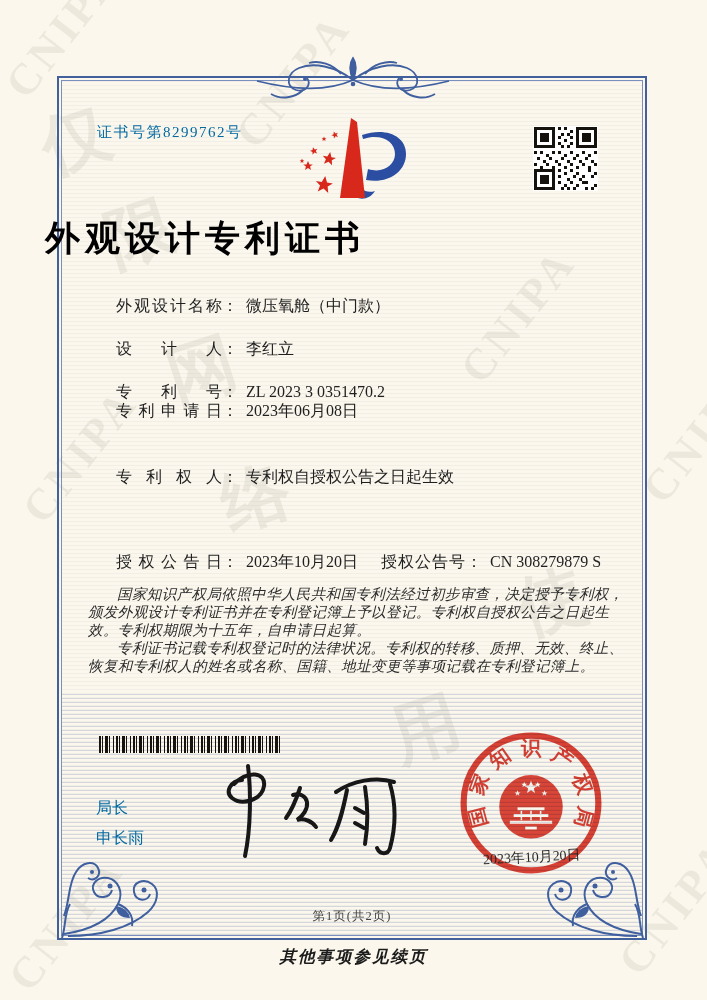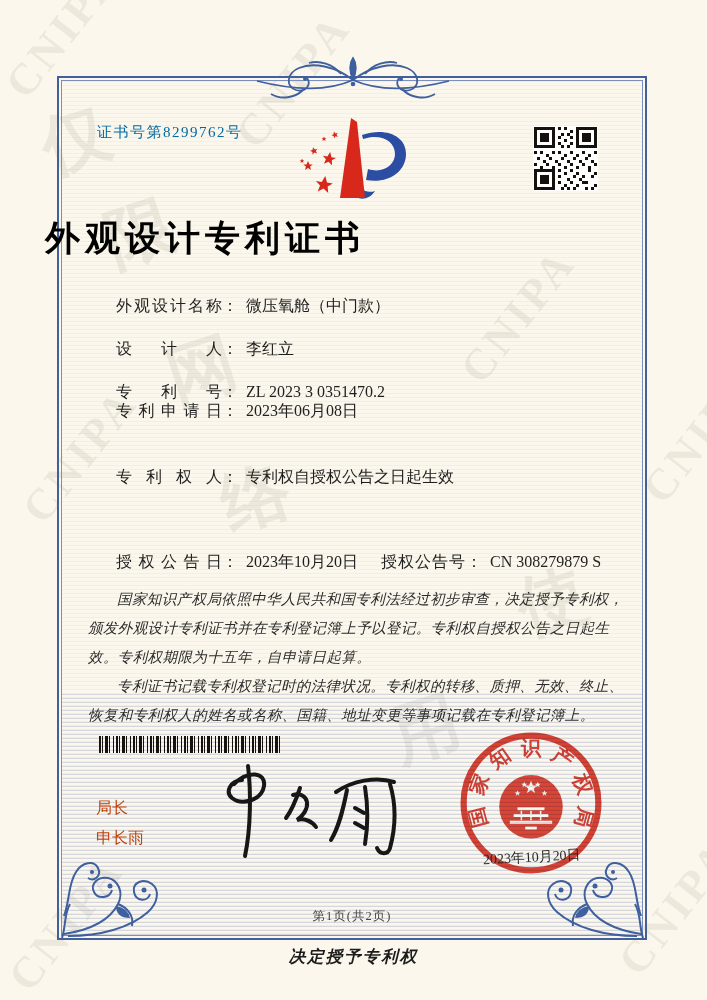--- a/index.html
+++ b/index.html
@@ -50,37 +50,37 @@
   .flabel{
     display:inline-block; width:106px; vertical-align:bottom;
     text-align:justify; text-align-last:justify;margin-left:28px;
   }
   .fvalue{padding-left:8px;}
   .row2group{position:absolute; left:282px; top:0;margin-left:11px;}
   .row2group .flabel2{letter-spacing:1px;}
   
   .body-text{
     position:absolute; left:88px; top:585px; width:536px; z-index:4;
-    font-size:14.5px; line-height:29px; font-style:italic; color:#2b2b2b; letter-spacing:.4px;
+    font-size:14.5px; line-height:18px; font-style:italic; color:#2b2b2b; letter-spacing:.4px;
   }
   .body-text p{margin:0; text-indent:2em;}
   
   .barcode{
     position:absolute; left:99px; top:736px; width:184px; height:17px; z-index:4;
     background:repeating-linear-gradient(90deg,
       #16130f 0 2px, rgba(0,0,0,0) 2px 3px,
       #16130f 3px 4px, rgba(0,0,0,0) 4px 6px,
       #16130f 6px 9px, rgba(0,0,0,0) 9px 10px,
       #16130f 10px 11px, rgba(0,0,0,0) 11px 14px,
       #16130f 14px 15px, rgba(0,0,0,0) 15px 17px);
   }
   .signer{
     position:absolute; left:96px; top:793px; z-index:4;
     font-family:"Liberation Sans","DejaVu Sans",sans-serif;
-    font-size:16px; line-height:30px; color:#c2410c;
+    font-size:16px; line-height:30px; color:#0369a1;
   }
   .signature{position:absolute; left:200px; top:760px; z-index:4;}
   .seal{position:absolute; left:454px; top:726px; z-index:5; mix-blend-mode:multiply; opacity:.95;}
   
   .page-num{
     position:absolute; left:57px; top:908px; width:590px; z-index:4;
     text-align:center; font-size:12.5px; letter-spacing:1px; color:#444;
   }
   .footer-note{
     position:absolute; left:0; top:946px; width:707px; z-index:4;
@@ -284,15 +284,15 @@
         <path d="M62,93 h36" stroke-width="3"></path>
         <path d="M58,100 h44" stroke-width="3"></path>
         <path d="M70,88 v10 M80,88 v10 M90,88 v10" stroke-width="1.6"></path>
         <path d="M74,106 h12" stroke-width="3"></path>
       </g>
     </g>
     <text x="81" y="141" font-size="14.5" fill="#1c1c1c" text-anchor="middle" transform="rotate(-3,80,140)" font-family="'Liberation Serif','DejaVu Serif',serif">2023年10月20日</text>
   </svg>
 
   <div class="page-num">第1页(共2页)</div>
-  <div class="footer-note">决定授予专利权</div>
+  <div class="footer-note">其他事项参见续页</div>
 
 </div>
 
 </body></html>

